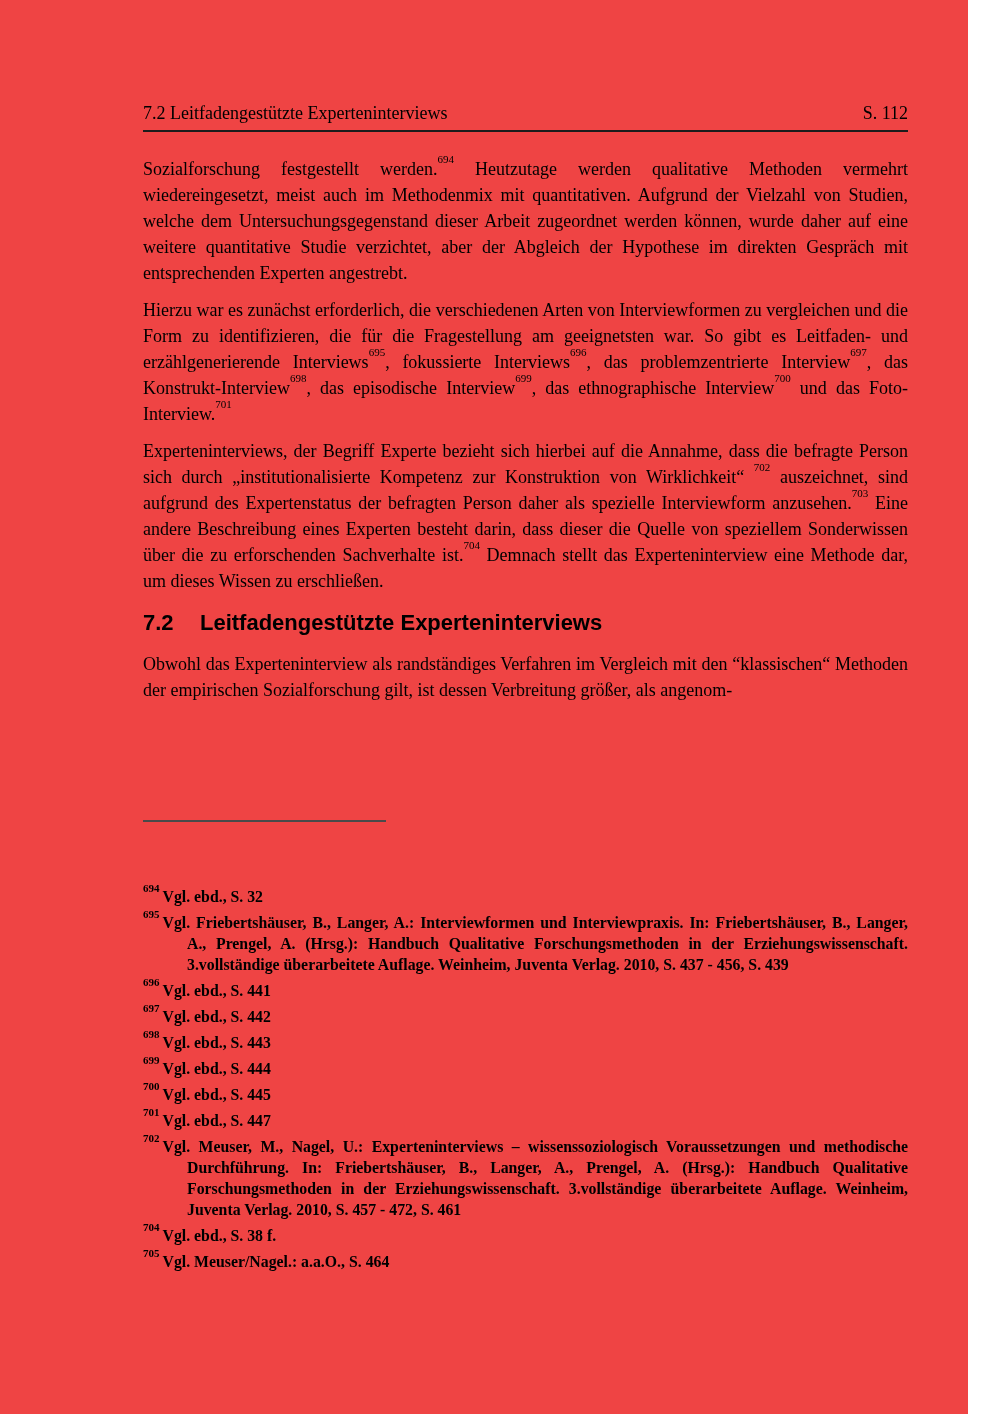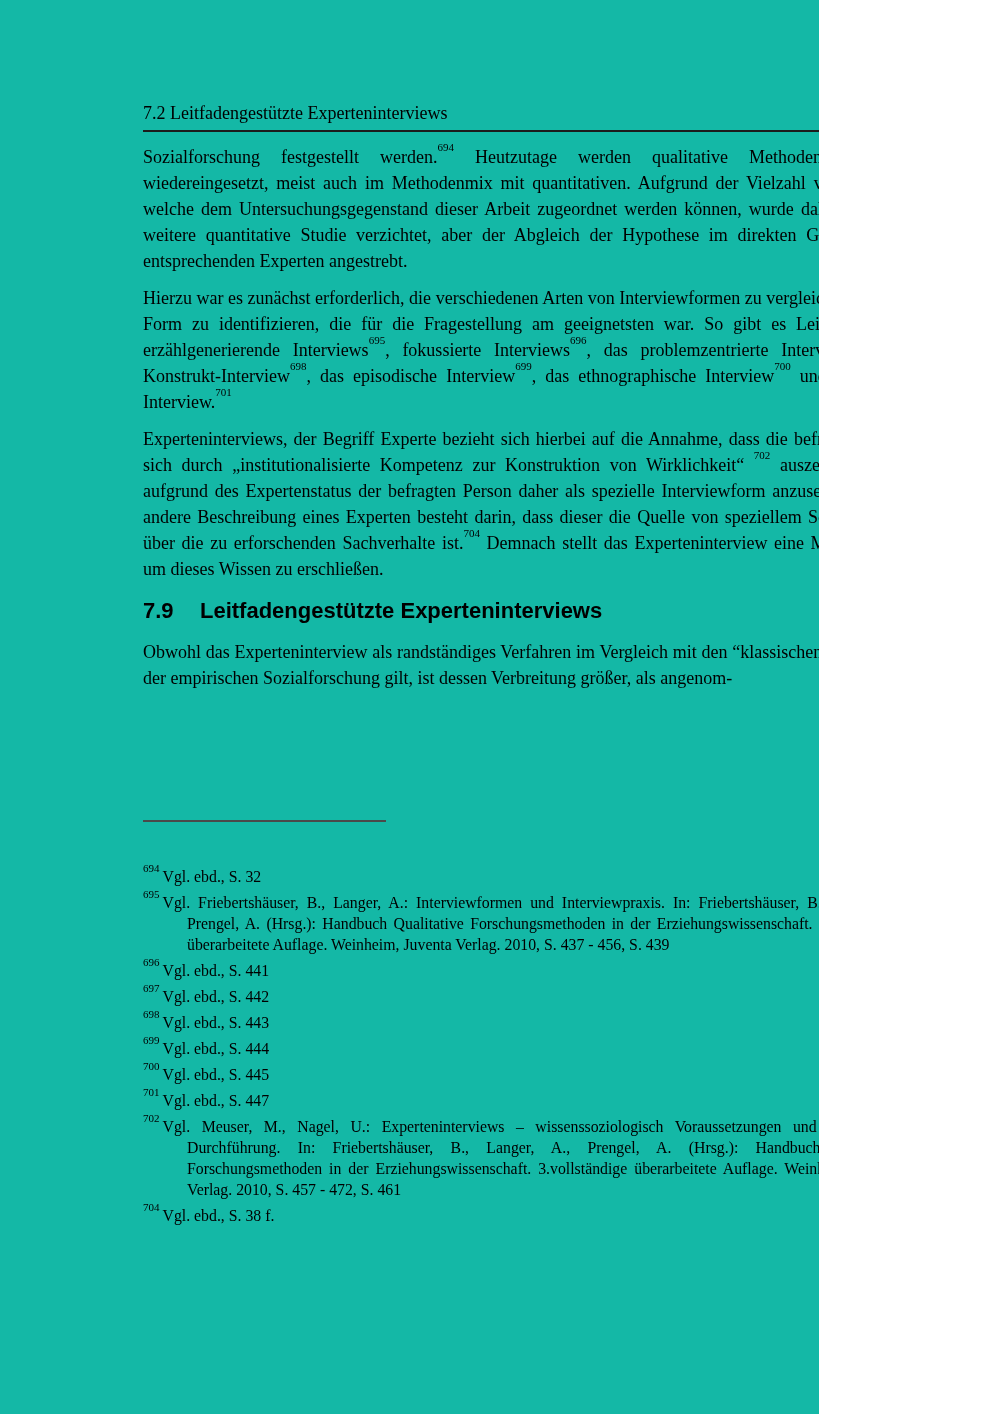--- a/index.html
+++ b/index.html
@@ -2,44 +2,44 @@
 <html lang="de"><head>
 <meta charset="utf-8">
 <style>
   html, body {
     margin: 0;
     padding: 0;
     background: #ffffff;
   }
   .page {
     position: relative;
-    width: 819px;
+    width: 968px;
     height: 1414px;
-    background: #14b8a6;
+    background: #ef4444;
     overflow: hidden;
     color: #000000;
     font-family: "Liberation Serif", serif;
   }
   .content {
     position: absolute;
     left: 143px;
     top: 0;
     width: 765px;
   }
   .page-header {
     display: flex;
     justify-content: space-between;
     align-items: baseline;
     margin-top: 102px;
     padding-bottom: 6px;
     border-bottom: 2.5px solid #1c1c1c;
     font-size: 18px;
     line-height: 22px;
   }
-  .body-top { margin-top: 12px; }
+  .body-top { margin-top: 24px; }
   .body-para {
     font-size: 18px;
     line-height: 26px;
     text-align: justify;
     margin: 0 0 11px 0;
     hyphens: auto;
     -webkit-hyphens: auto;
   }
   sup.fnref {
     font-size: 11px;
@@ -62,21 +62,21 @@
     position: absolute;
     top: 820px;
     left: 0;
     width: 765px;
   }
   .fn-separator {
     width: 243px;
     height: 0;
     border-top: 2px solid #4a4a4a;
   }
-  .footnotes { margin-top: 44px; }
+  .footnotes { margin-top: 64px; font-weight: bold; }
   .footnote {
     font-size: 15.8px;
     line-height: 21px;
     margin-bottom: 5px;
     text-align: justify;
     padding-left: 44px;
     text-indent: -44px;
     hyphens: auto;
     -webkit-hyphens: auto;
   }
@@ -99,37 +99,38 @@
       <span class="page-number">S. 112</span>
     </header>
 
     <section class="body-top" id="paras-before">
         <p class="body-para">Sozialforschung festgestellt werden.<sup class="fnref">694</sup> Heutzutage werden qualitative Methoden vermehrt wiedereingesetzt, meist auch im Methodenmix mit quantitativen. Aufgrund der Vielzahl von Studien, welche dem Untersuchungsgegenstand dieser Arbeit zugeordnet werden können, wurde daher auf eine weitere quantitative Studie verzichtet, aber der Abgleich der Hypothese im direkten Gespräch mit entsprechenden Experten angestrebt.</p>
         <p class="body-para">Hierzu war es zunächst erforderlich, die verschiedenen Arten von Interviewformen zu vergleichen und die Form zu identifizieren, die für die Fragestellung am geeignetsten war. So gibt es Leitfaden- und erzählgenerierende Interviews<sup class="fnref">695</sup>, fokussierte Interviews<sup class="fnref">696</sup>, das problemzentrierte Interview<sup class="fnref">697</sup>, das Konstrukt-Interview<sup class="fnref">698</sup>, das episodische Interview<sup class="fnref">699</sup>, das ethnographische Interview<sup class="fnref">700</sup> und das Foto-Interview.<sup class="fnref">701</sup></p>
         <p class="body-para">Experteninterviews, der Begriff Experte bezieht sich hierbei auf die Annahme, dass die befragte Person sich durch „institutionalisierte Kompetenz zur Konstruktion von Wirklichkeit“ <sup class="fnref">702</sup> auszeichnet, sind aufgrund des Expertenstatus der befragten Person daher als spezielle Interviewform anzusehen.<sup class="fnref">703</sup> Eine andere Beschreibung eines Experten besteht darin, dass dieser die Quelle von speziellem Sonderwissen über die zu erforschenden Sachverhalte ist.<sup class="fnref">704</sup> Demnach stellt das Experteninterview eine Methode dar, um dieses Wissen zu erschließen.</p>
       </section>
 
     <h2 class="section-heading">
-      <span class="sec-num">7.9</span><span class="sec-title">Leitfadengestützte Experteninterviews</span>
+      <span class="sec-num">7.2</span><span class="sec-title">Leitfadengestützte Experteninterviews</span>
     </h2>
 
     <section class="body-bottom" id="paras-after">
         <p class="body-para">Obwohl das Experteninterview als randständiges Verfahren im Vergleich mit den “klassischen“ Methoden der empirischen Sozialforschung gilt, ist dessen Verbreitung größer, als angenom-</p>
       </section>
 
     <footer class="footnote-area">
       <div class="fn-separator"></div>
       <div class="footnotes" id="footnotes">
           <div class="footnote"><sup class="fn-num">694</sup>Vgl. ebd., S. 32</div>
           <div class="footnote"><sup class="fn-num">695</sup>Vgl. Friebertshäuser, B., Langer, A.: Interviewformen und Interviewpraxis. In: Friebertshäuser, B., Langer, A., Prengel, A. (Hrsg.): Handbuch Qualitative Forschungsmethoden in der Erziehungswissenschaft. 3.vollständige überarbeitete Auflage. Weinheim, Juventa Verlag. 2010, S. 437 - 456, S. 439</div>
           <div class="footnote"><sup class="fn-num">696</sup>Vgl. ebd., S. 441</div>
           <div class="footnote"><sup class="fn-num">697</sup>Vgl. ebd., S. 442</div>
           <div class="footnote"><sup class="fn-num">698</sup>Vgl. ebd., S. 443</div>
           <div class="footnote"><sup class="fn-num">699</sup>Vgl. ebd., S. 444</div>
           <div class="footnote"><sup class="fn-num">700</sup>Vgl. ebd., S. 445</div>
           <div class="footnote"><sup class="fn-num">701</sup>Vgl. ebd., S. 447</div>
           <div class="footnote"><sup class="fn-num">702</sup>Vgl. Meuser, M., Nagel, U.: Experteninterviews – wissenssoziologisch Voraussetzungen und methodische Durchführung. In: Friebertshäuser, B., Langer, A., Prengel, A. (Hrsg.): Handbuch Qualitative Forschungsmethoden in der Erziehungswissenschaft. 3.vollständige überarbeitete Auflage. Weinheim, Juventa Verlag. 2010, S. 457 - 472, S. 461</div>
           <div class="footnote"><sup class="fn-num">704</sup>Vgl. ebd., S. 38 f.</div>
+          <div class="footnote"><sup class="fn-num">705</sup>Vgl. Meuser/Nagel.: a.a.O., S. 464</div>
         </div>
     </footer>
 
   </div>
 </div>
 
 </body></html>

